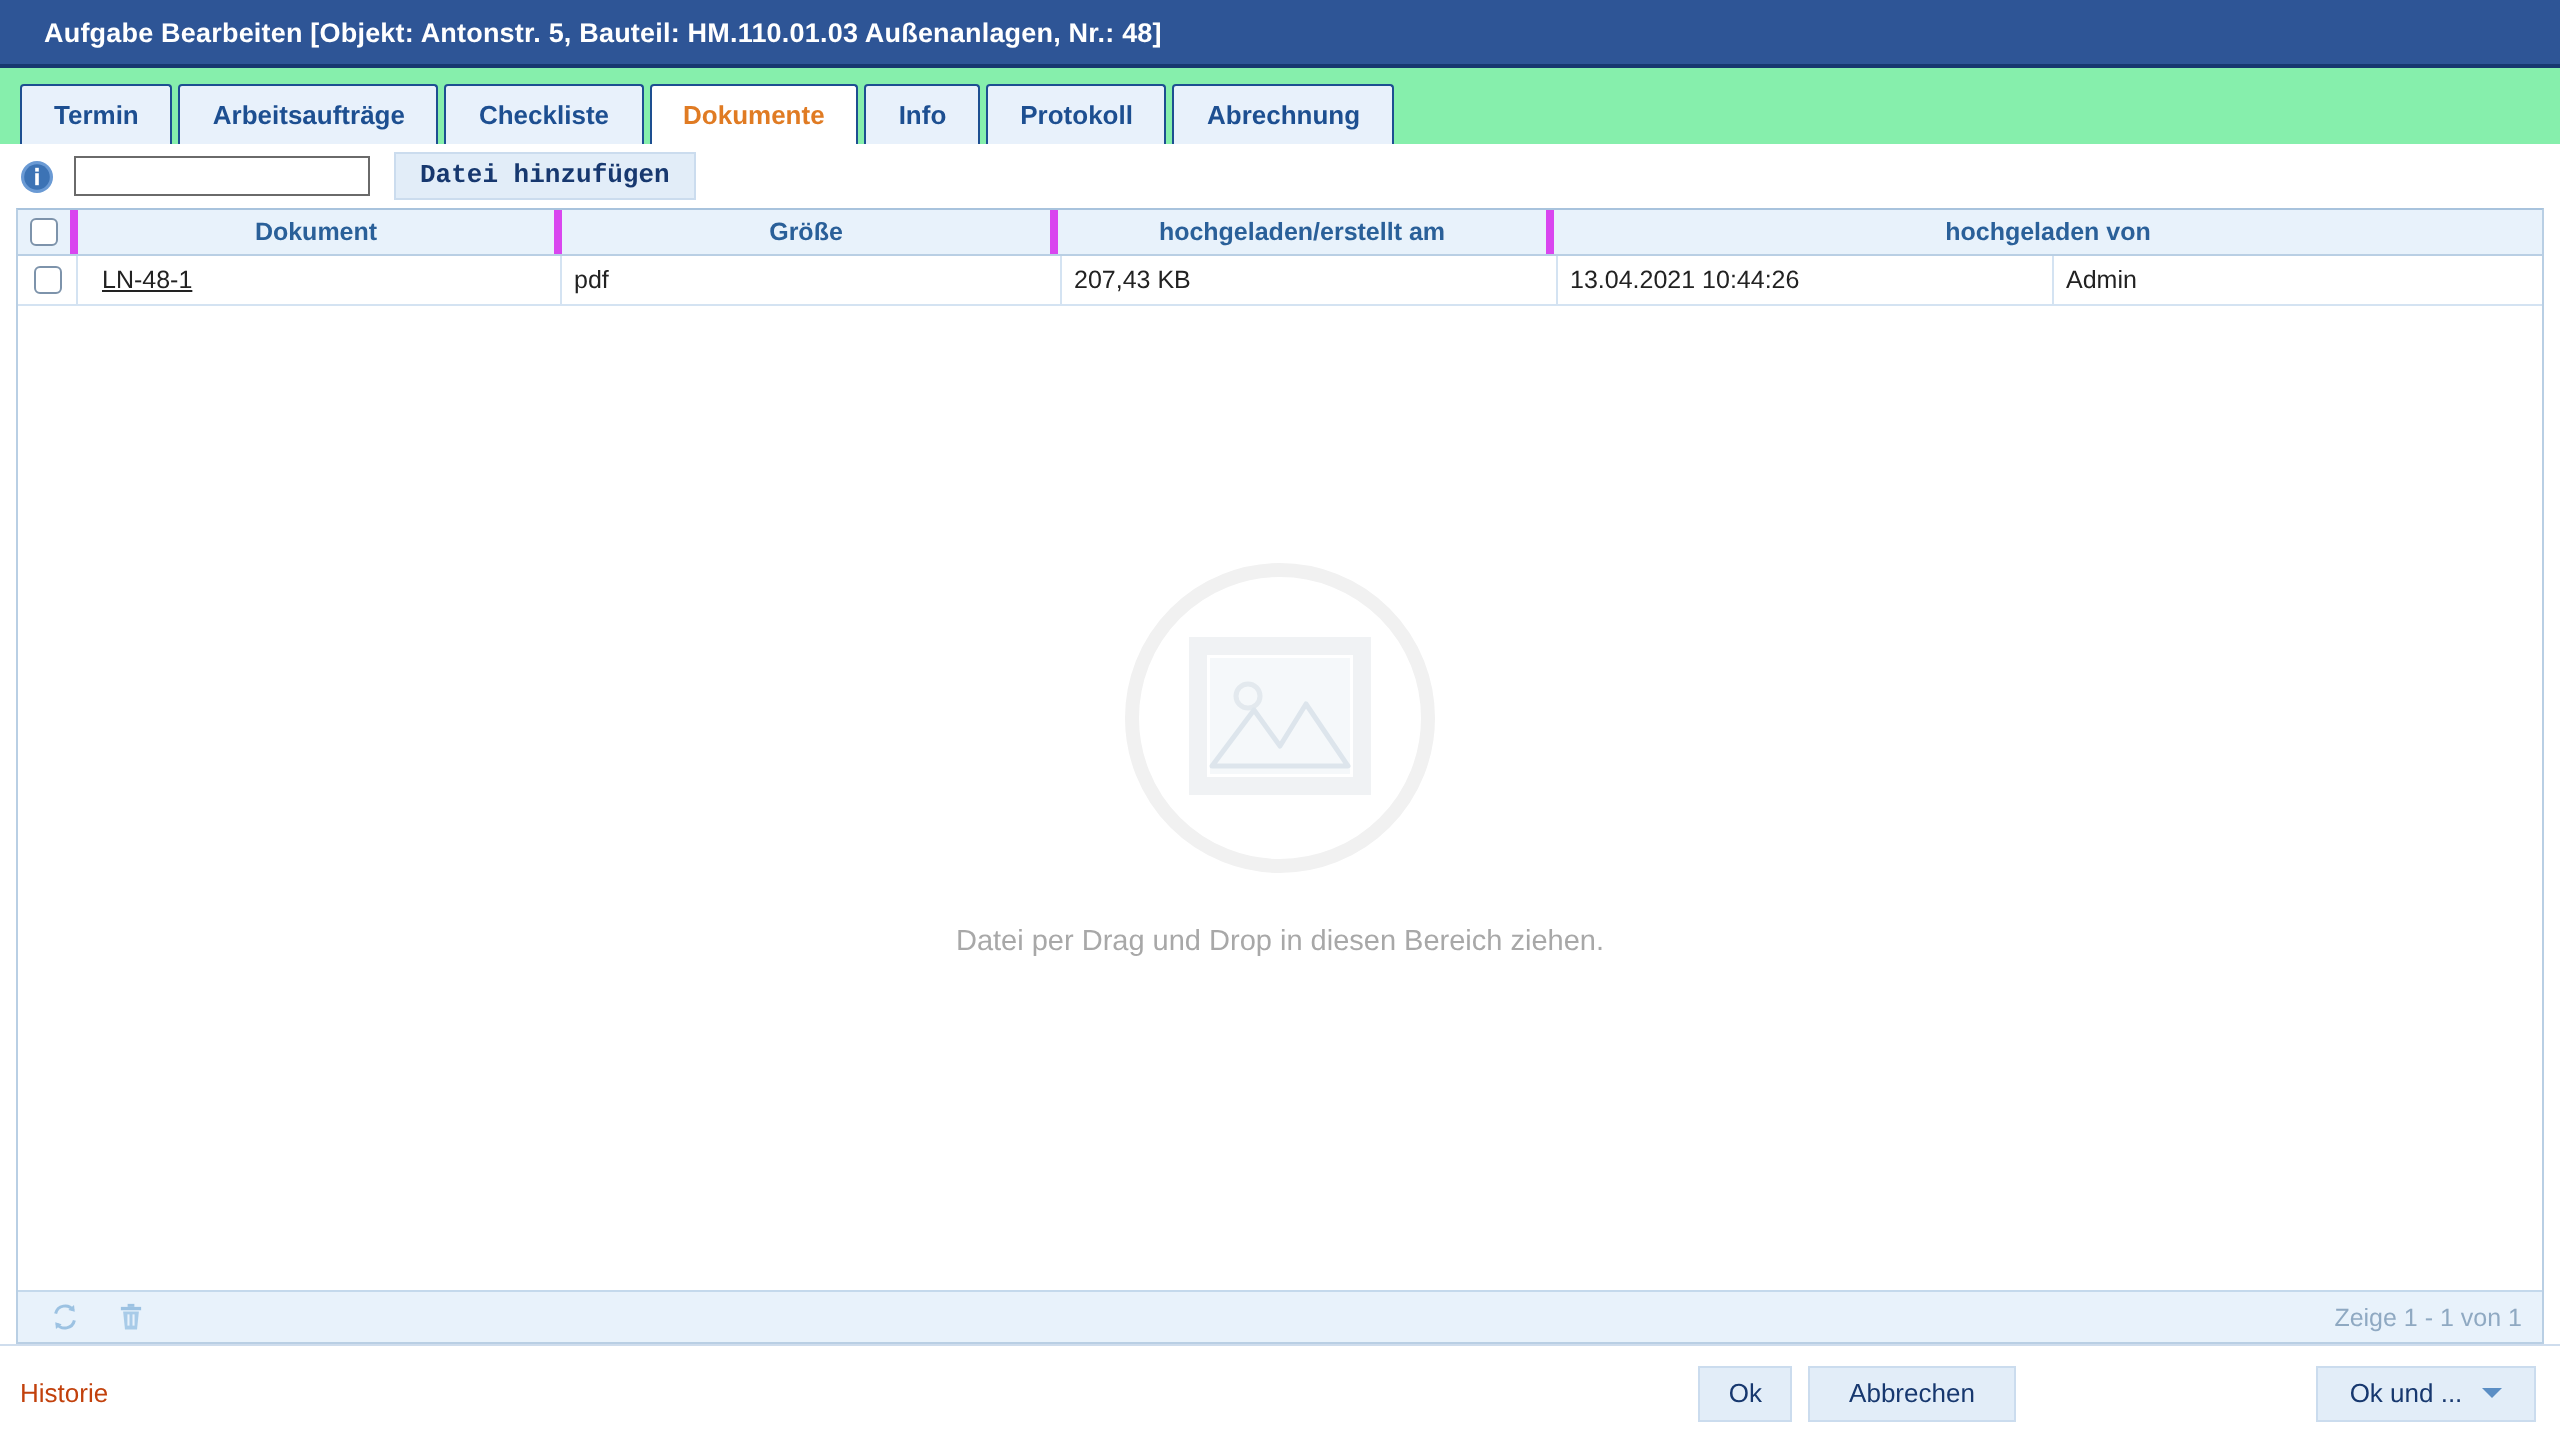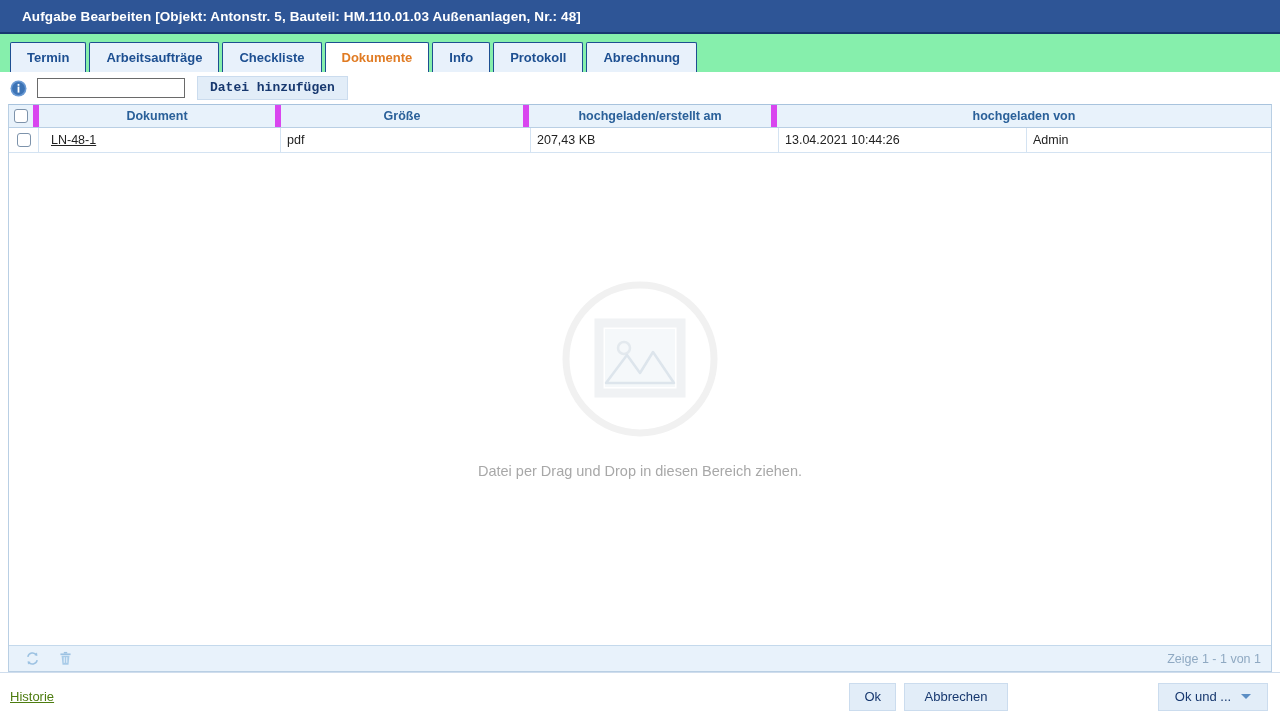--- a/index.html
+++ b/index.html
@@ -129,21 +129,21 @@
     border-bottom: 1px solid #b9cfe4;
     flex: 0 0 auto;
   }
   .grid-head .cell {
     display: flex;
     align-items: center;
     justify-content: center;
     color: #2a6099;
     font-size: 12.5px;
     font-weight: bold;
-    border-right: 6px solid #d946ef;
+    border-right: 4px solid #d946ef;
     box-sizing: border-box;
     white-space: nowrap;
     overflow: hidden;
   }
   .grid-head .cell:last-child { border-right: none; }
 
   .grid-row {
     display: flex;
     height: 24px;
     background: #ffffff;
@@ -237,23 +237,22 @@
   .footer {
     height: 48px;
     background: #ffffff;
     border-top: 1px solid #cfdded;
     display: flex;
     align-items: center;
     padding: 0 12px 0 10px;
     box-sizing: border-box;
   }
   .histlink {
-    color: #4d7c0f;
-    font-size: 13px;
-    text-decoration: underline;
+    color: #c2410c;
+    font-size: 13px;
     cursor: pointer;
     white-space: nowrap;
   }
   .foot-spacer { flex: 1 1 auto; }
   .btn {
     height: 28px;
     line-height: 26px;
     padding: 0 14px;
     background: #e2edf8;
     border: 1px solid #cbdcee;

